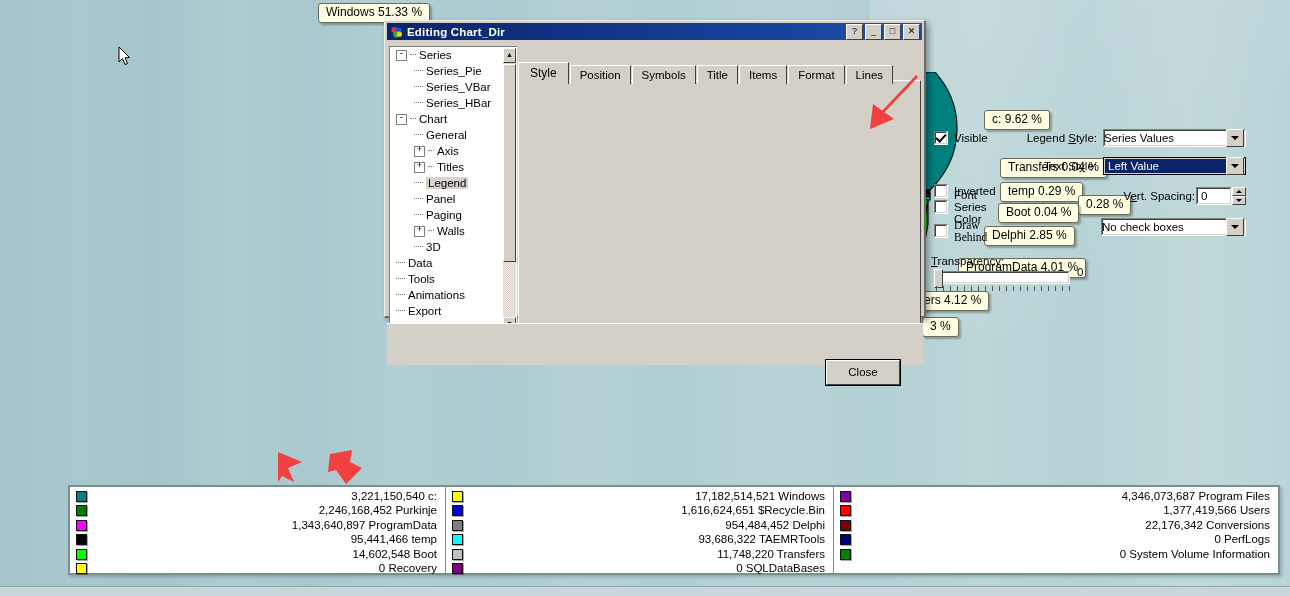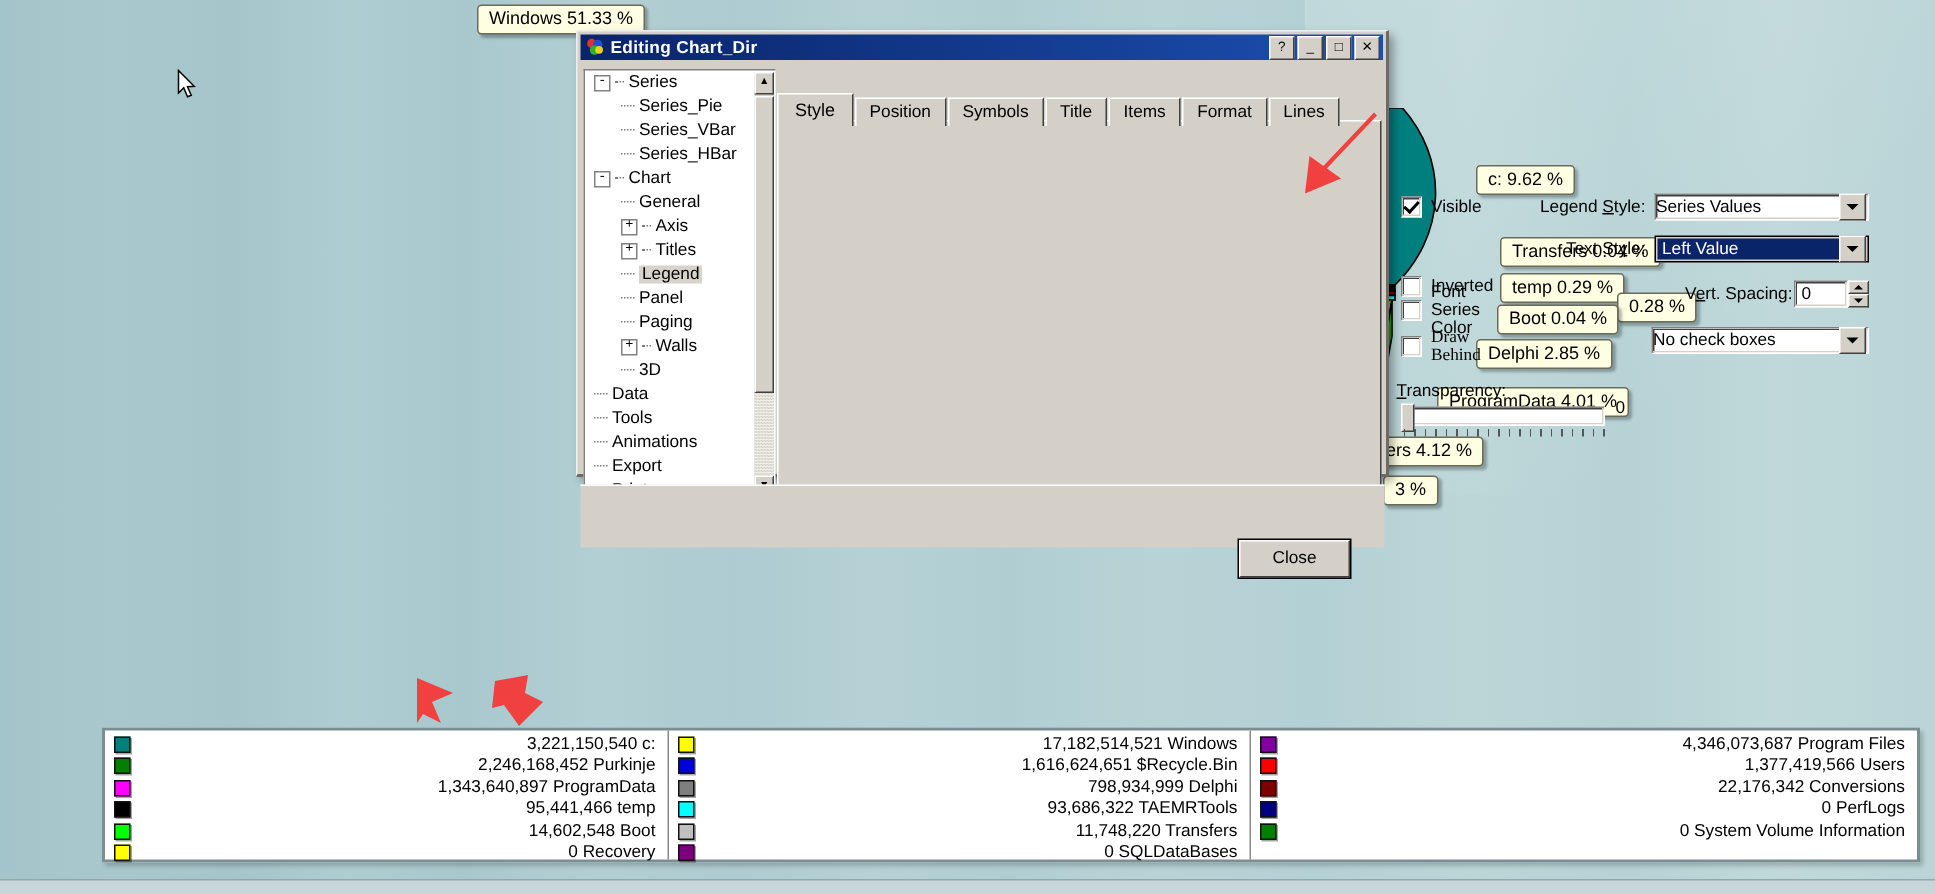--- a/index.html
+++ b/index.html
@@ -299,21 +299,21 @@
       <div class="legend-row">
         <span class="legend-sw" style="background: rgb(255, 255, 0);"></span>
         <span class="legend-txt">17,182,514,521 Windows</span>
       </div>
       <div class="legend-row">
         <span class="legend-sw" style="background: rgb(0, 0, 216);"></span>
         <span class="legend-txt">1,616,624,651 $Recycle.Bin</span>
       </div>
       <div class="legend-row">
         <span class="legend-sw" style="background: rgb(127, 127, 127);"></span>
-        <span class="legend-txt">798,934,999 Delphi</span>
+        <span class="legend-txt">954,484,452 Delphi</span>
       </div>
       <div class="legend-row">
         <span class="legend-sw" style="background: rgb(0, 255, 255);"></span>
         <span class="legend-txt">93,686,322 TAEMRTools</span>
       </div>
       <div class="legend-row">
         <span class="legend-sw" style="background: rgb(192, 192, 192);"></span>
         <span class="legend-txt">11,748,220 Transfers</span>
       </div>
       <div class="legend-row">

